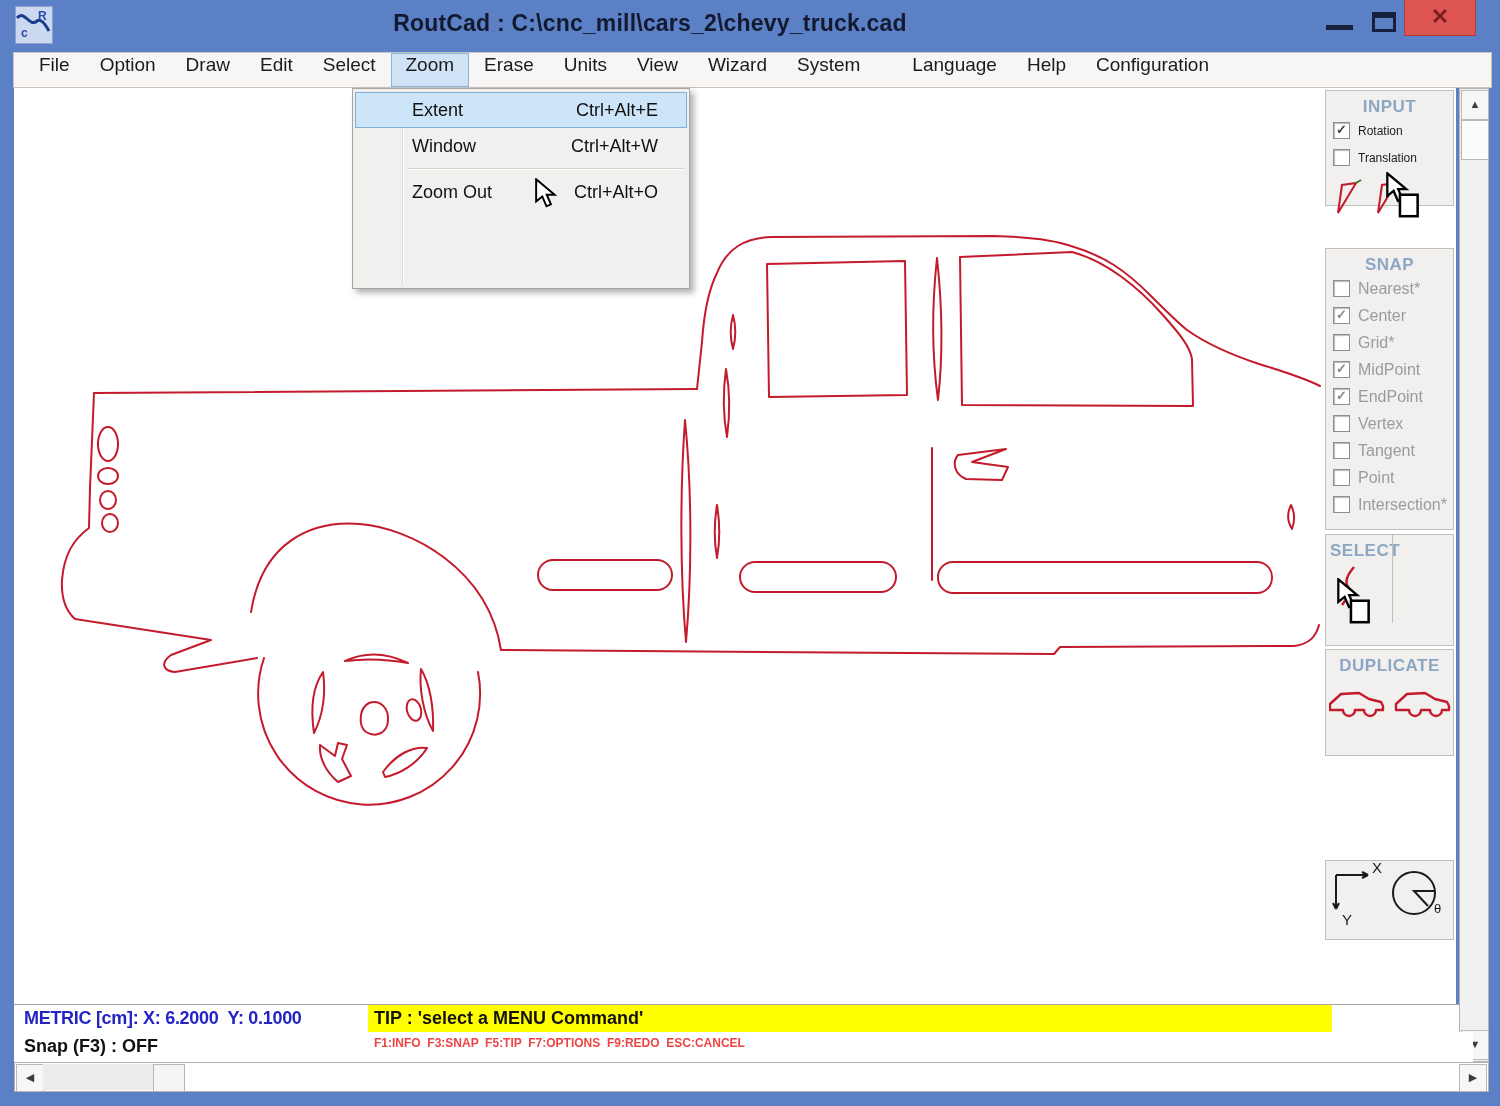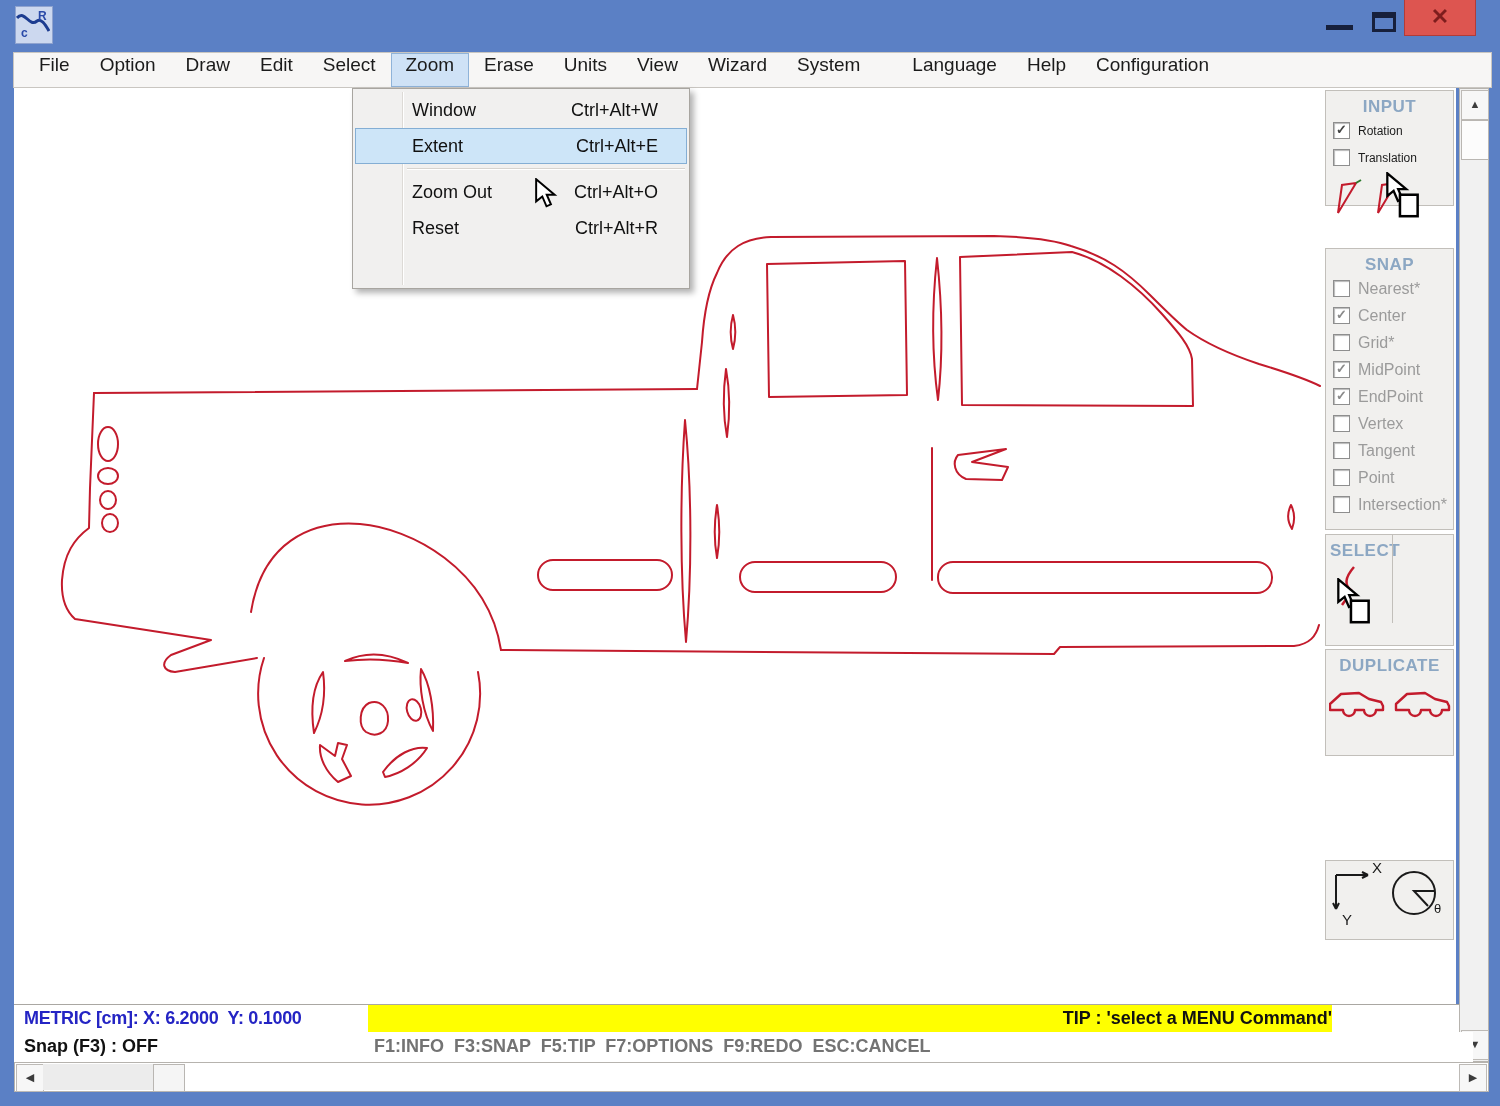--- a/index.html
+++ b/index.html
@@ -63,44 +63,45 @@
                   border:1px solid #b9b6b2;}
   .hscroll{position:absolute;left:14px;top:1062px;width:1475px;height:30px;background:#fff;
            border:1px solid #b6b3ae;box-sizing:border-box;}
   .hscroll .btn{position:absolute;top:1px;width:26px;height:26px;background:#f7f7f7;border:1px solid #bdbab6;
                 color:#3c3c3c;font-size:11px;text-align:center;line-height:25px;}
   .hscroll .trackL{position:absolute;left:28px;top:1px;width:110px;height:26px;background:#ececec;}
   .hscroll .thumb{position:absolute;left:138px;top:1px;width:30px;height:26px;background:#f5f5f5;
                   border:1px solid #b9b6b2;}
   
   .status1{position:absolute;left:14px;top:1004px;width:1445px;height:28px;background:#fff;
-           border-top:1px solid #aaa7a2;box-sizing:border-box;text-align:right;}
+           border-top:1px solid #aaa7a2;box-sizing:border-box;}
   .metric{position:absolute;left:10px;top:3px;font-size:18px;font-weight:bold;color:#2424c4;
           letter-spacing:-.3px;white-space:pre;}
   .tipbar{position:absolute;left:354px;top:0;width:964px;height:27px;background:#ffff00;}
   .tipbar span{display:block;padding:3px 0 0 6px;font-size:18px;font-weight:bold;color:#111;white-space:pre;}
   .status2{position:absolute;left:14px;top:1032px;width:1445px;height:30px;background:#fff;padding-left:14px;}
   .snapline{position:absolute;left:10px;top:4px;font-size:18px;font-weight:bold;color:#111;white-space:pre;}
-  .fkeys{position:absolute;left:360px;top:4px;font-size:18px;font-weight:bold;color:#737373;white-space:pre;}
+  .fkeys{position:absolute;left:360px;top:4px;font-size:12px;font-weight:bold;color:#ef4444;white-space:pre;}
   
   .cursor{position:absolute;z-index:90;pointer-events:none;}
 </style>
 </head>
 <body>
 
 <div class="screen">
 
   <div class="titlebar">
     <div class="logo">
       <svg width="34" height="34" viewBox="0 0 34 34">
         <path d="M1,11 C9,2 13,21 21,14 C25,11 29,17 33,24" fill="none" stroke="#1c3c90" stroke-width="3"></path>
         <text x="22" y="13" font-size="12" font-weight="bold" fill="#2a4aa8">R</text>
         <text x="5" y="30" font-size="12" font-weight="bold" fill="#2a4aa8">c</text>
       </svg>
     </div>
+    <div class="title">RoutCad : C:\cnc_mill\cars_2\chevy_truck.cad</div>
     <div class="btn-min"></div>
     <div class="btn-max"></div>
     <div class="btn-close">✕</div>
   </div>
 
   <div class="menubar">
     <div class="menu-item">
         <span>File</span>
       </div>
     <div class="menu-item">
@@ -285,36 +286,32 @@
         <text x="46" y="12" font-size="15" fill="#1a1a1a">X</text>
         <text x="16" y="64" font-size="15" fill="#1a1a1a">Y</text>
         <text x="108" y="52" font-size="13" fill="#1a1a1a">θ</text>
       </svg>
     </div>
   </div>
 
   <div class="dropdown">
     <div class="dd-iconline"></div>
     <div style="height:3px"></div>
+    <div class="dd-row hl">
+      <span class="lbl">Extent</span>
+      <span class="sc">Ctrl+Alt+E</span>
+    </div>
     <div class="dd-row">
       <span class="lbl">Window</span>
       <span class="sc">Ctrl+Alt+W</span>
-    </div>
-    <div class="dd-row hl">
-      <span class="lbl">Extent</span>
-      <span class="sc">Ctrl+Alt+E</span>
     </div>
     <div class="dd-sep"></div>
     <div class="dd-row">
       <span class="lbl">Zoom Out</span>
       <span class="sc">Ctrl+Alt+O</span>
-    </div>
-    <div class="dd-row">
-      <span class="lbl">Reset</span>
-      <span class="sc">Ctrl+Alt+R</span>
     </div>
   </div>
 
   <div class="vscroll">
     <div class="btn" style="top:1px;">▲</div>
     <div class="thumb"></div>
     <div class="btn" style="bottom:1px;">▼</div>
   </div>
   <div class="hscroll">
     <div class="btn" style="left:1px;">◀</div>

